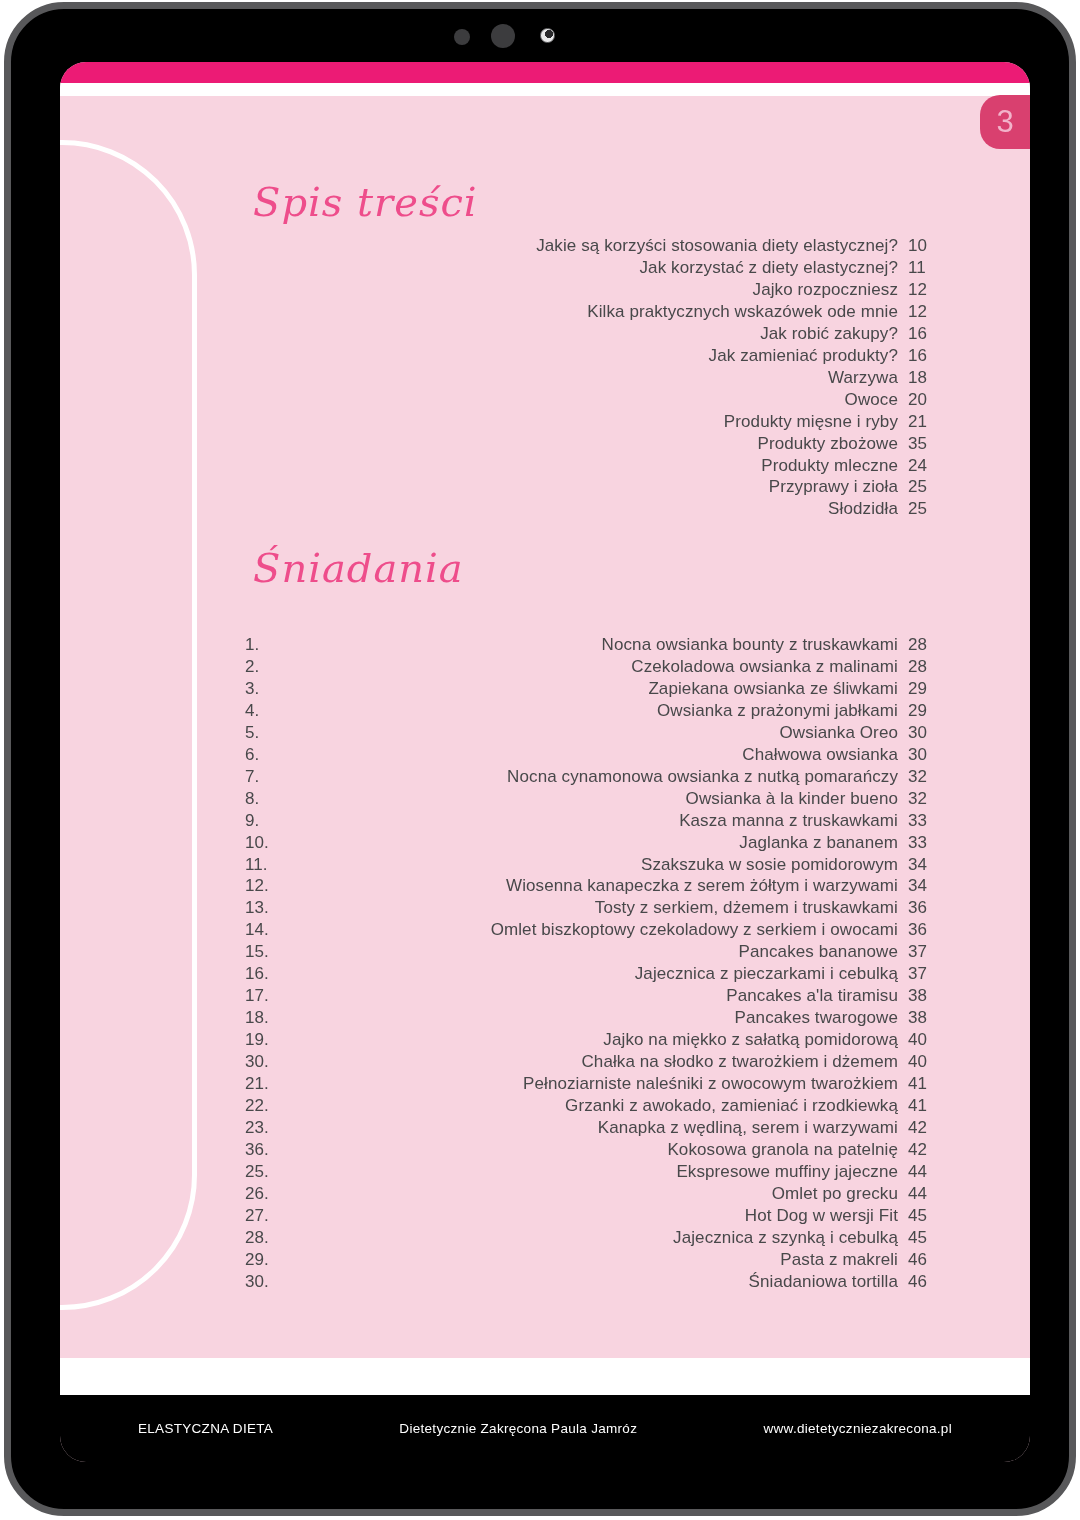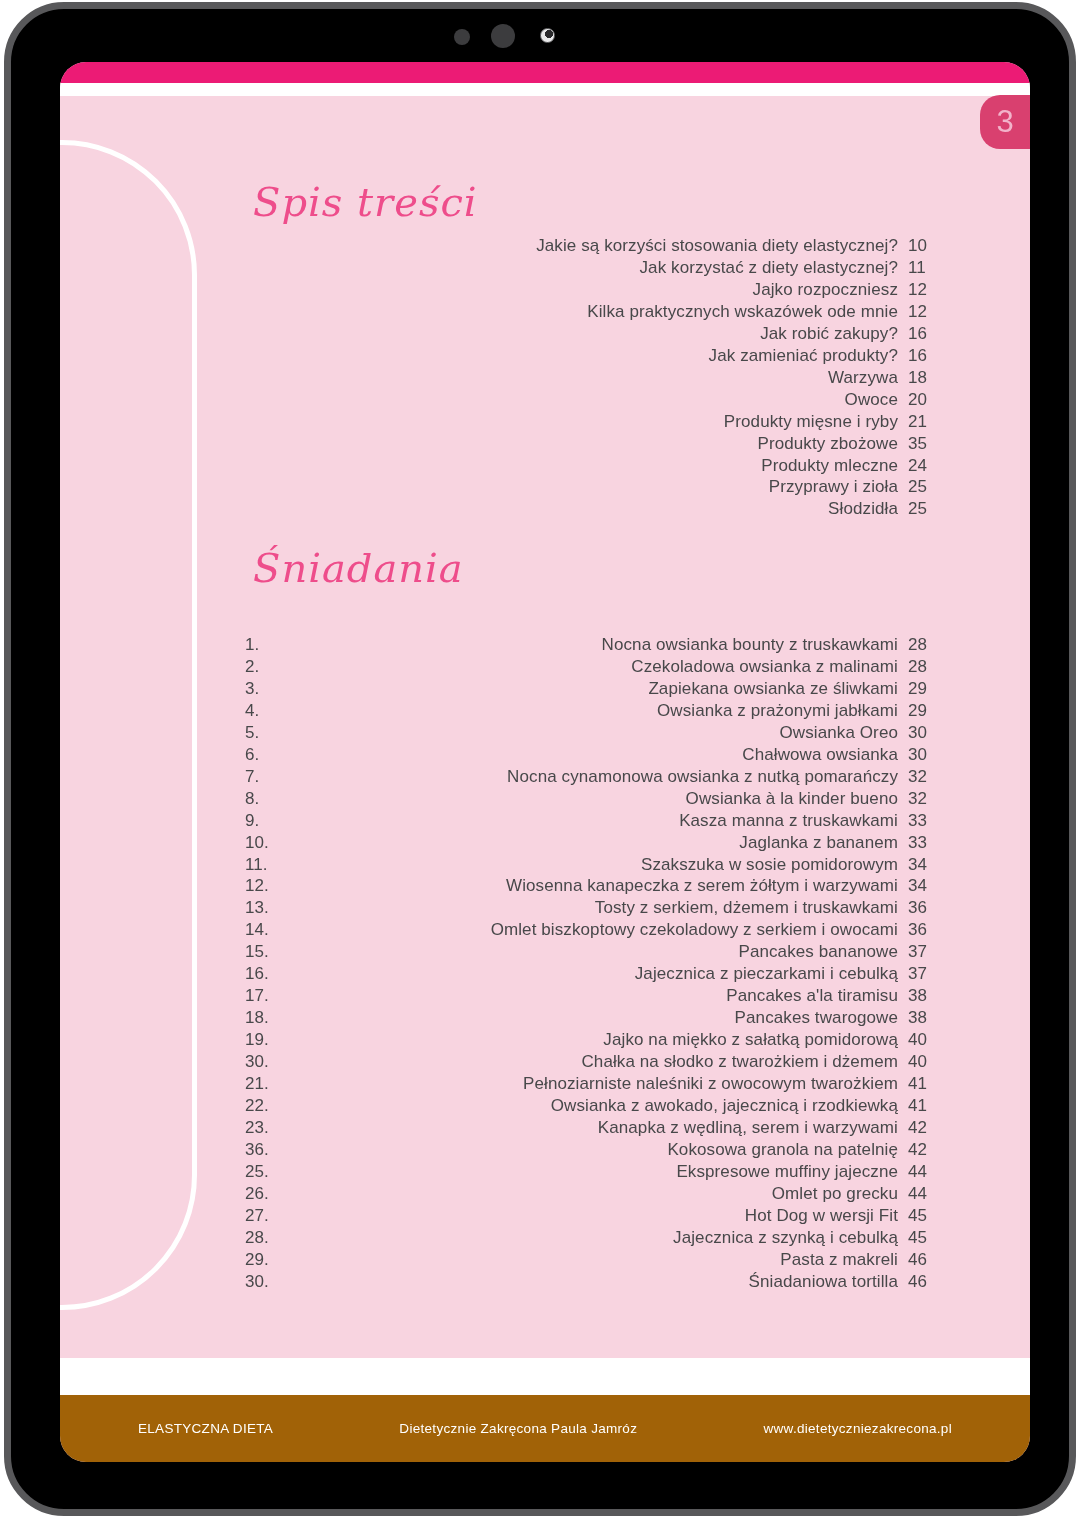--- a/index.html
+++ b/index.html
@@ -51,21 +51,21 @@
   #toc-list-1{top:572px;}
   .toc-row{
     display:flex;align-items:baseline;
     font-size:17px;line-height:21.95px;color:#48484a;letter-spacing:0.1px;
   }
   .toc-num{flex:none;width:33px;}
   .toc-label{flex:1;padding-right:10px;white-space:nowrap;overflow:hidden;text-align:right;}
   .toc-page{flex:none;min-width:32px;text-align:left;}
   .bottom-white{position:absolute;left:0;bottom:55px;width:100%;height:49px;background:#ffffff;}
   .footer-bar{
-    position:absolute;left:0;bottom:0;width:100%;height:67px;background:#a16207;
+    position:absolute;left:0;bottom:0;width:100%;height:67px;background:#000000;
     box-sizing:border-box;display:flex;align-items:center;justify-content:space-between;
     padding:0 78px;color:#ffffff;font-size:13.5px;letter-spacing:0.3px;
   }
 </style>
 </head>
 <body>
 
 <div id="screenshot">
 
   <div class="tablet-frame"></div>
@@ -244,21 +244,21 @@
           <span class="toc-label">Chałka na słodko z twarożkiem i dżemem</span>
           <span class="toc-page">40</span>
         </div>
         <div class="toc-row">
           <span class="toc-num">21.</span>
           <span class="toc-label">Pełnoziarniste naleśniki z owocowym twarożkiem</span>
           <span class="toc-page">41</span>
         </div>
         <div class="toc-row">
           <span class="toc-num">22.</span>
-          <span class="toc-label">Owsianka z awokado, jajecznicą i rzodkiewką</span>
+          <span class="toc-label">Grzanki z awokado, zamieniać i rzodkiewką</span>
           <span class="toc-page">41</span>
         </div>
         <div class="toc-row">
           <span class="toc-num">23.</span>
           <span class="toc-label">Kanapka z wędliną, serem i warzywami</span>
           <span class="toc-page">42</span>
         </div>
         <div class="toc-row">
           <span class="toc-num">36.</span>
           <span class="toc-label">Kokosowa granola na patelnię</span>

